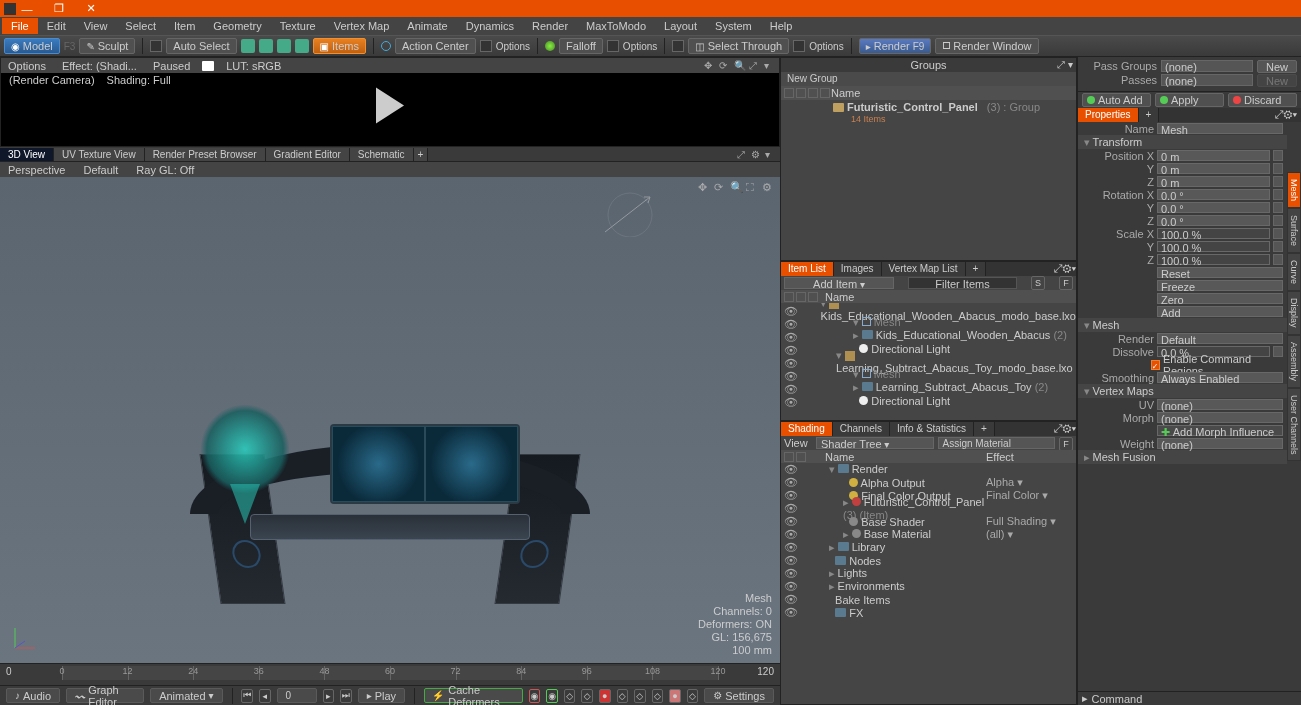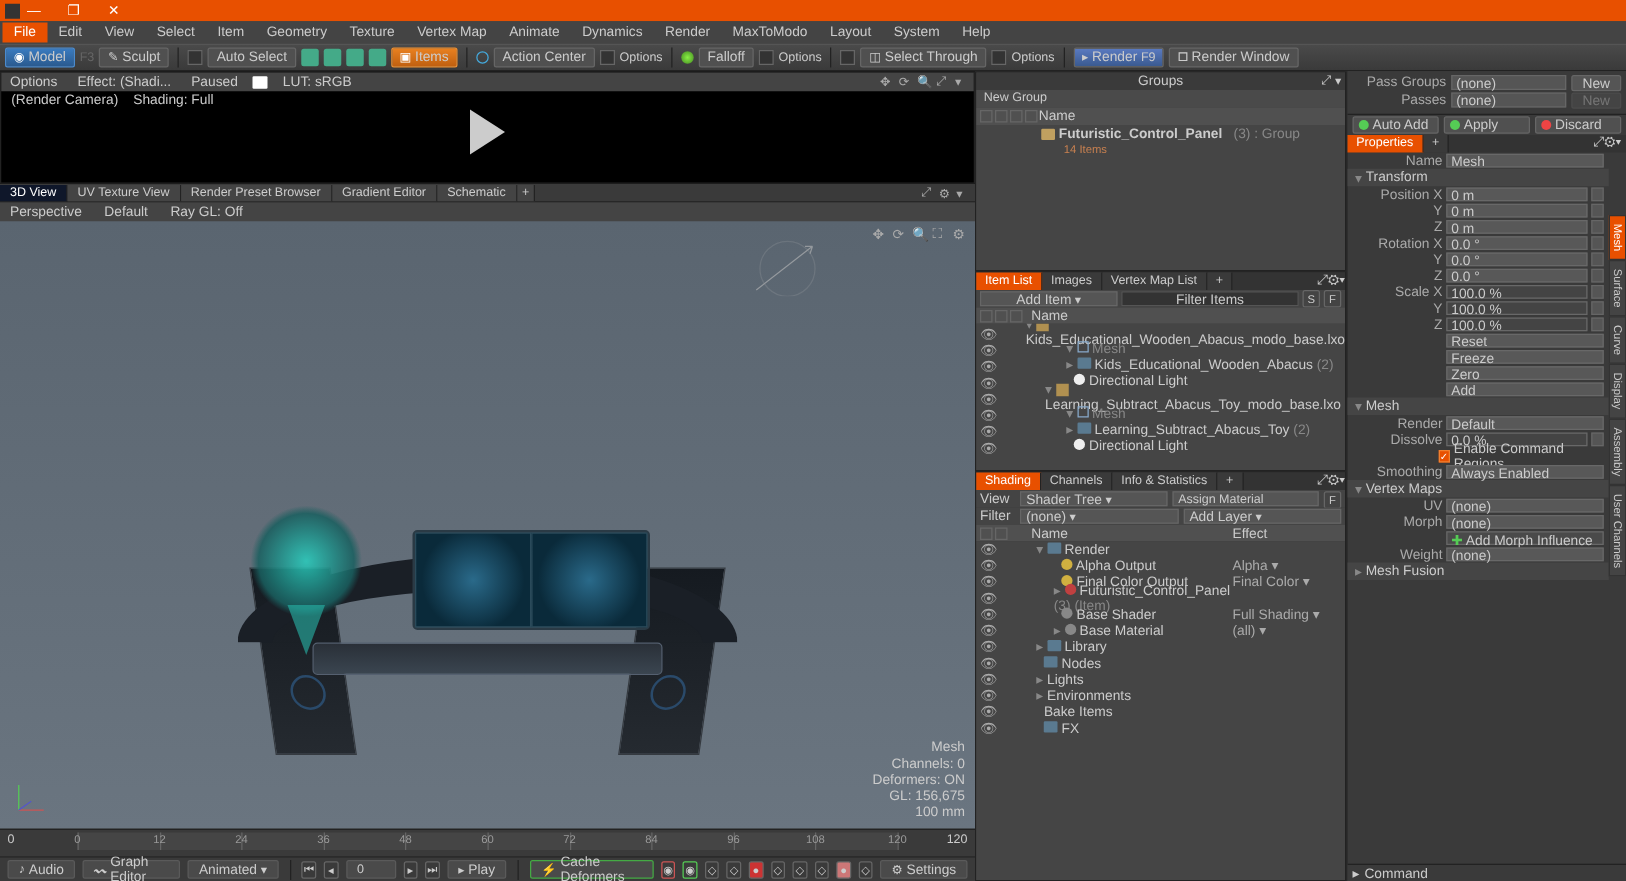--- a/index.html
+++ b/index.html
@@ -80,34 +80,34 @@
 
 .panel { border:1px solid #222; display:flex; flex-direction:column; }
 .panel-hdr { height:14px; background:#3a3a3a; display:flex; align-items:center; padding:0 4px; font-size:10px; color:#bbb; position:relative; }
 .panel-hdr .ph-icons { position:absolute; right:3px; display:flex; gap:3px; }
 .panel-hdr .ph-icons span { font-size:10px; cursor:pointer; }
 .panel-tabs { height:14px; display:flex; background:#333; }
 .ptab { padding:1px 7px; font-size:10px; background:#3a3a3a; border-right:1px solid #222; cursor:pointer; }
 .ptab.active { background:#e85000; color:#fff; }
 .panel-body { flex:1; background:#454545; overflow:auto; }
 
-.groups-panel { height:160px; }
+.groups-panel { height:204px; }
 .groups-sub { height:14px; background:#4a4a4a; padding:1px 6px; font-size:10px; }
 .g-colhdr { height:14px; background:#505050; display:flex; align-items:center; font-size:10px; color:#bbb; }
 .g-colhdr .c1 { width:50px; display:flex; gap:2px; padding-left:3px;}
 .g-colhdr .c1 span { width:10px; height:10px; border:1px solid #666; }
 .g-row { height:14px; display:flex; align-items:center; font-size:10px; padding-left:2px; }
 .g-row .c1 { width:50px; display:flex; gap:2px;}
 .g-row .c1 span { width:10px; height:10px; }
 .g-row .nm { display:flex; align-items:center; gap:3px; }
 .fldr { width:11px; height:9px; background:#c0a060; border-radius:1px; display:inline-block; }
 .g-sub { padding-left:70px; font-size:9px; color:#c88050; }
 
 .items-panel { height:160px; }
-.item-tools { height:14px; background:#444; display:flex; align-items:center; gap:3px; padding:0 3px; }
+.item-tools { height:14px; background:#444; display:flex; align-items:center; gap:14px; padding:0 3px; }
 .item-tools .add-sel { flex:0 0 110px; height:12px; background:#555; border:1px solid #666; font-size:10px; text-align:center; }
 .item-tools .filter { flex:1; height:12px; background:#333; border:1px solid #555; font-size:10px; text-align:center; color:#888; }
 .item-hdr { height:13px; background:#505050; display:flex; align-items:center; font-size:10px; }
 .item-hdr .ic { width:44px; display:flex; gap:2px; padding-left:3px; }
 .item-hdr .ic span { width:10px; height:10px; border:1px solid #666; }
 .tree-row { height:13px; display:flex; align-items:center; font-size:10px; }
 .tree-row .ic { width:44px; display:flex; gap:2px; padding-left:3px; }
 .tree-row .ic span { width:10px; height:10px; }
 .eye { color:#aaa; font-size:11px; }
 .tw { color:#888; }
@@ -496,25 +496,20 @@
         <div class="ptab">+</div>
         <div style="flex:1"></div>
         <div class="ph-icons" style="position:static"><span>⤢</span><span>⚙</span><span>▾</span></div>
       </div>
       <div class="sh-row1">
         <span style="width:28px">View</span>
         <div class="sh-sel"><span>Shader Tree</span> ▾</div>
         <div class="sh-sel">Assign Material</div>
         <div class="bicon">F</div>
       </div>
-      <div class="sh-row1">
-        <span style="width:28px">Filter</span>
-        <div class="sh-sel"><span>(none)</span> ▾</div>
-        <div class="sh-sel"><span>Add Layer</span> ▾</div>
-      </div>
       <div class="item-hdr">
           <div class="ic">
             <span></span>
             <span></span>
           </div>
         <span style="flex:1">Name</span>
         <span style="width:90px">Effect</span>
         </div>
       <div class="panel-body" id="shade-tree">
           <div class="sh-row">

